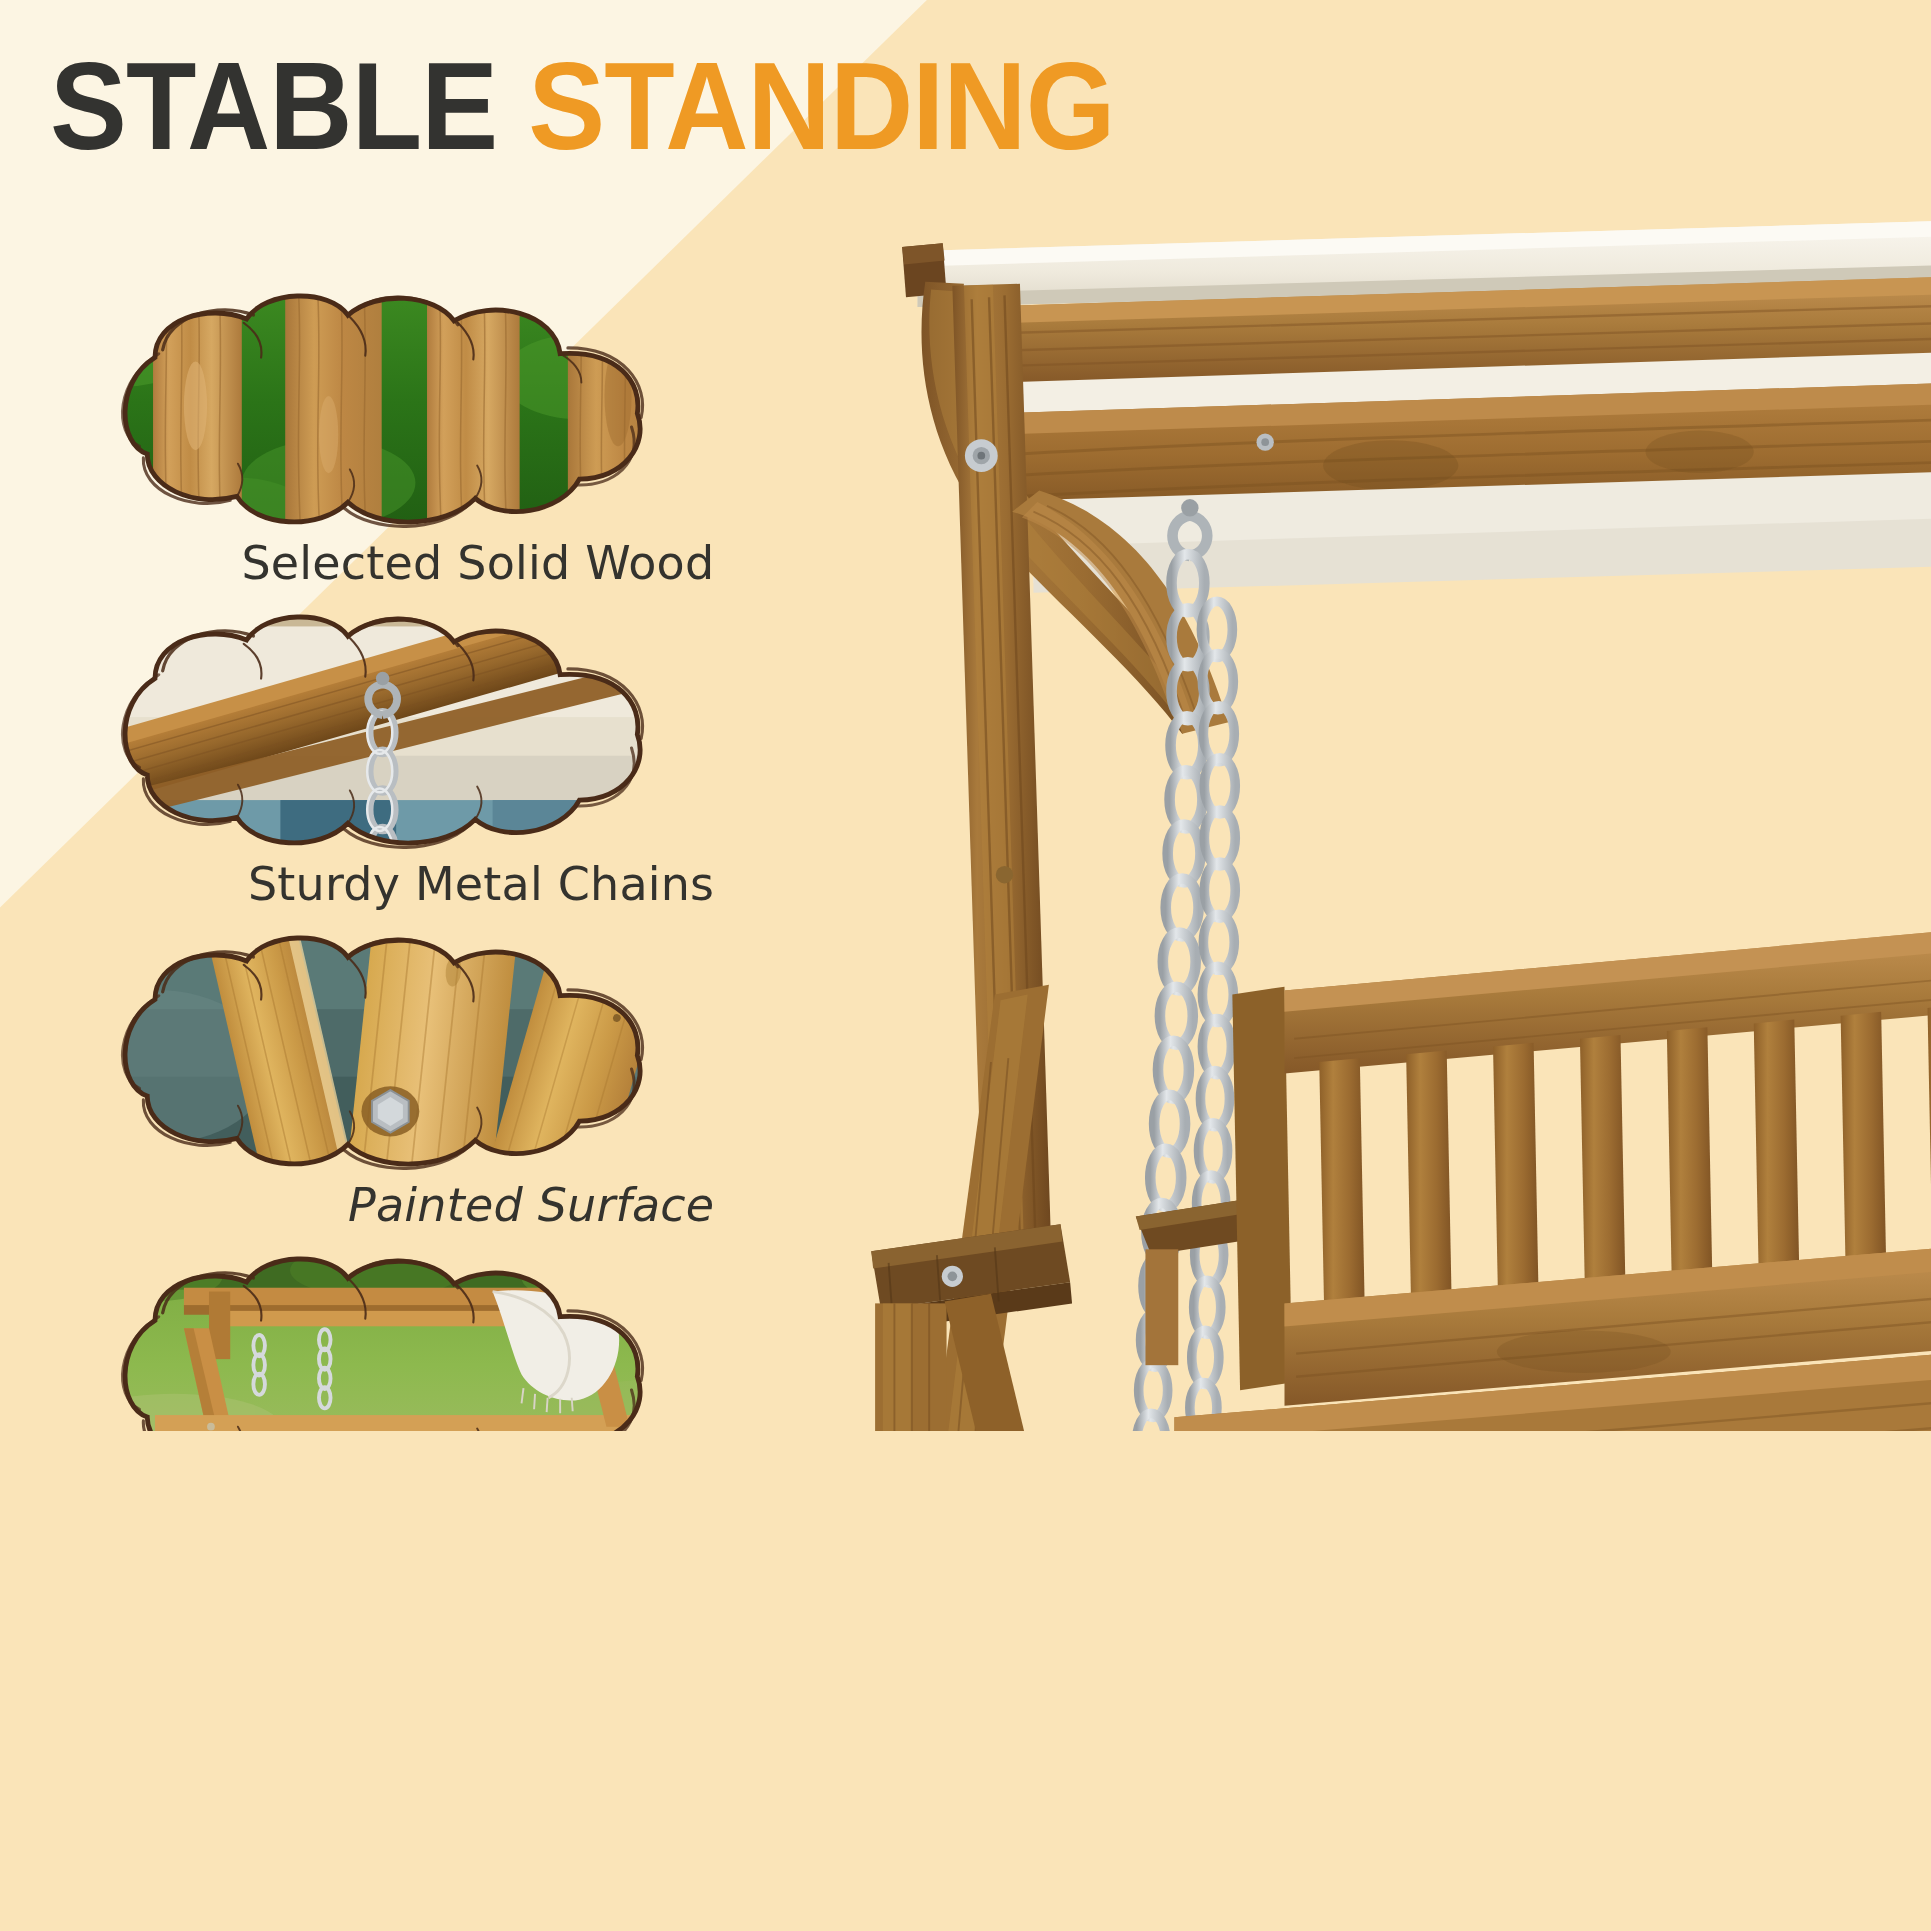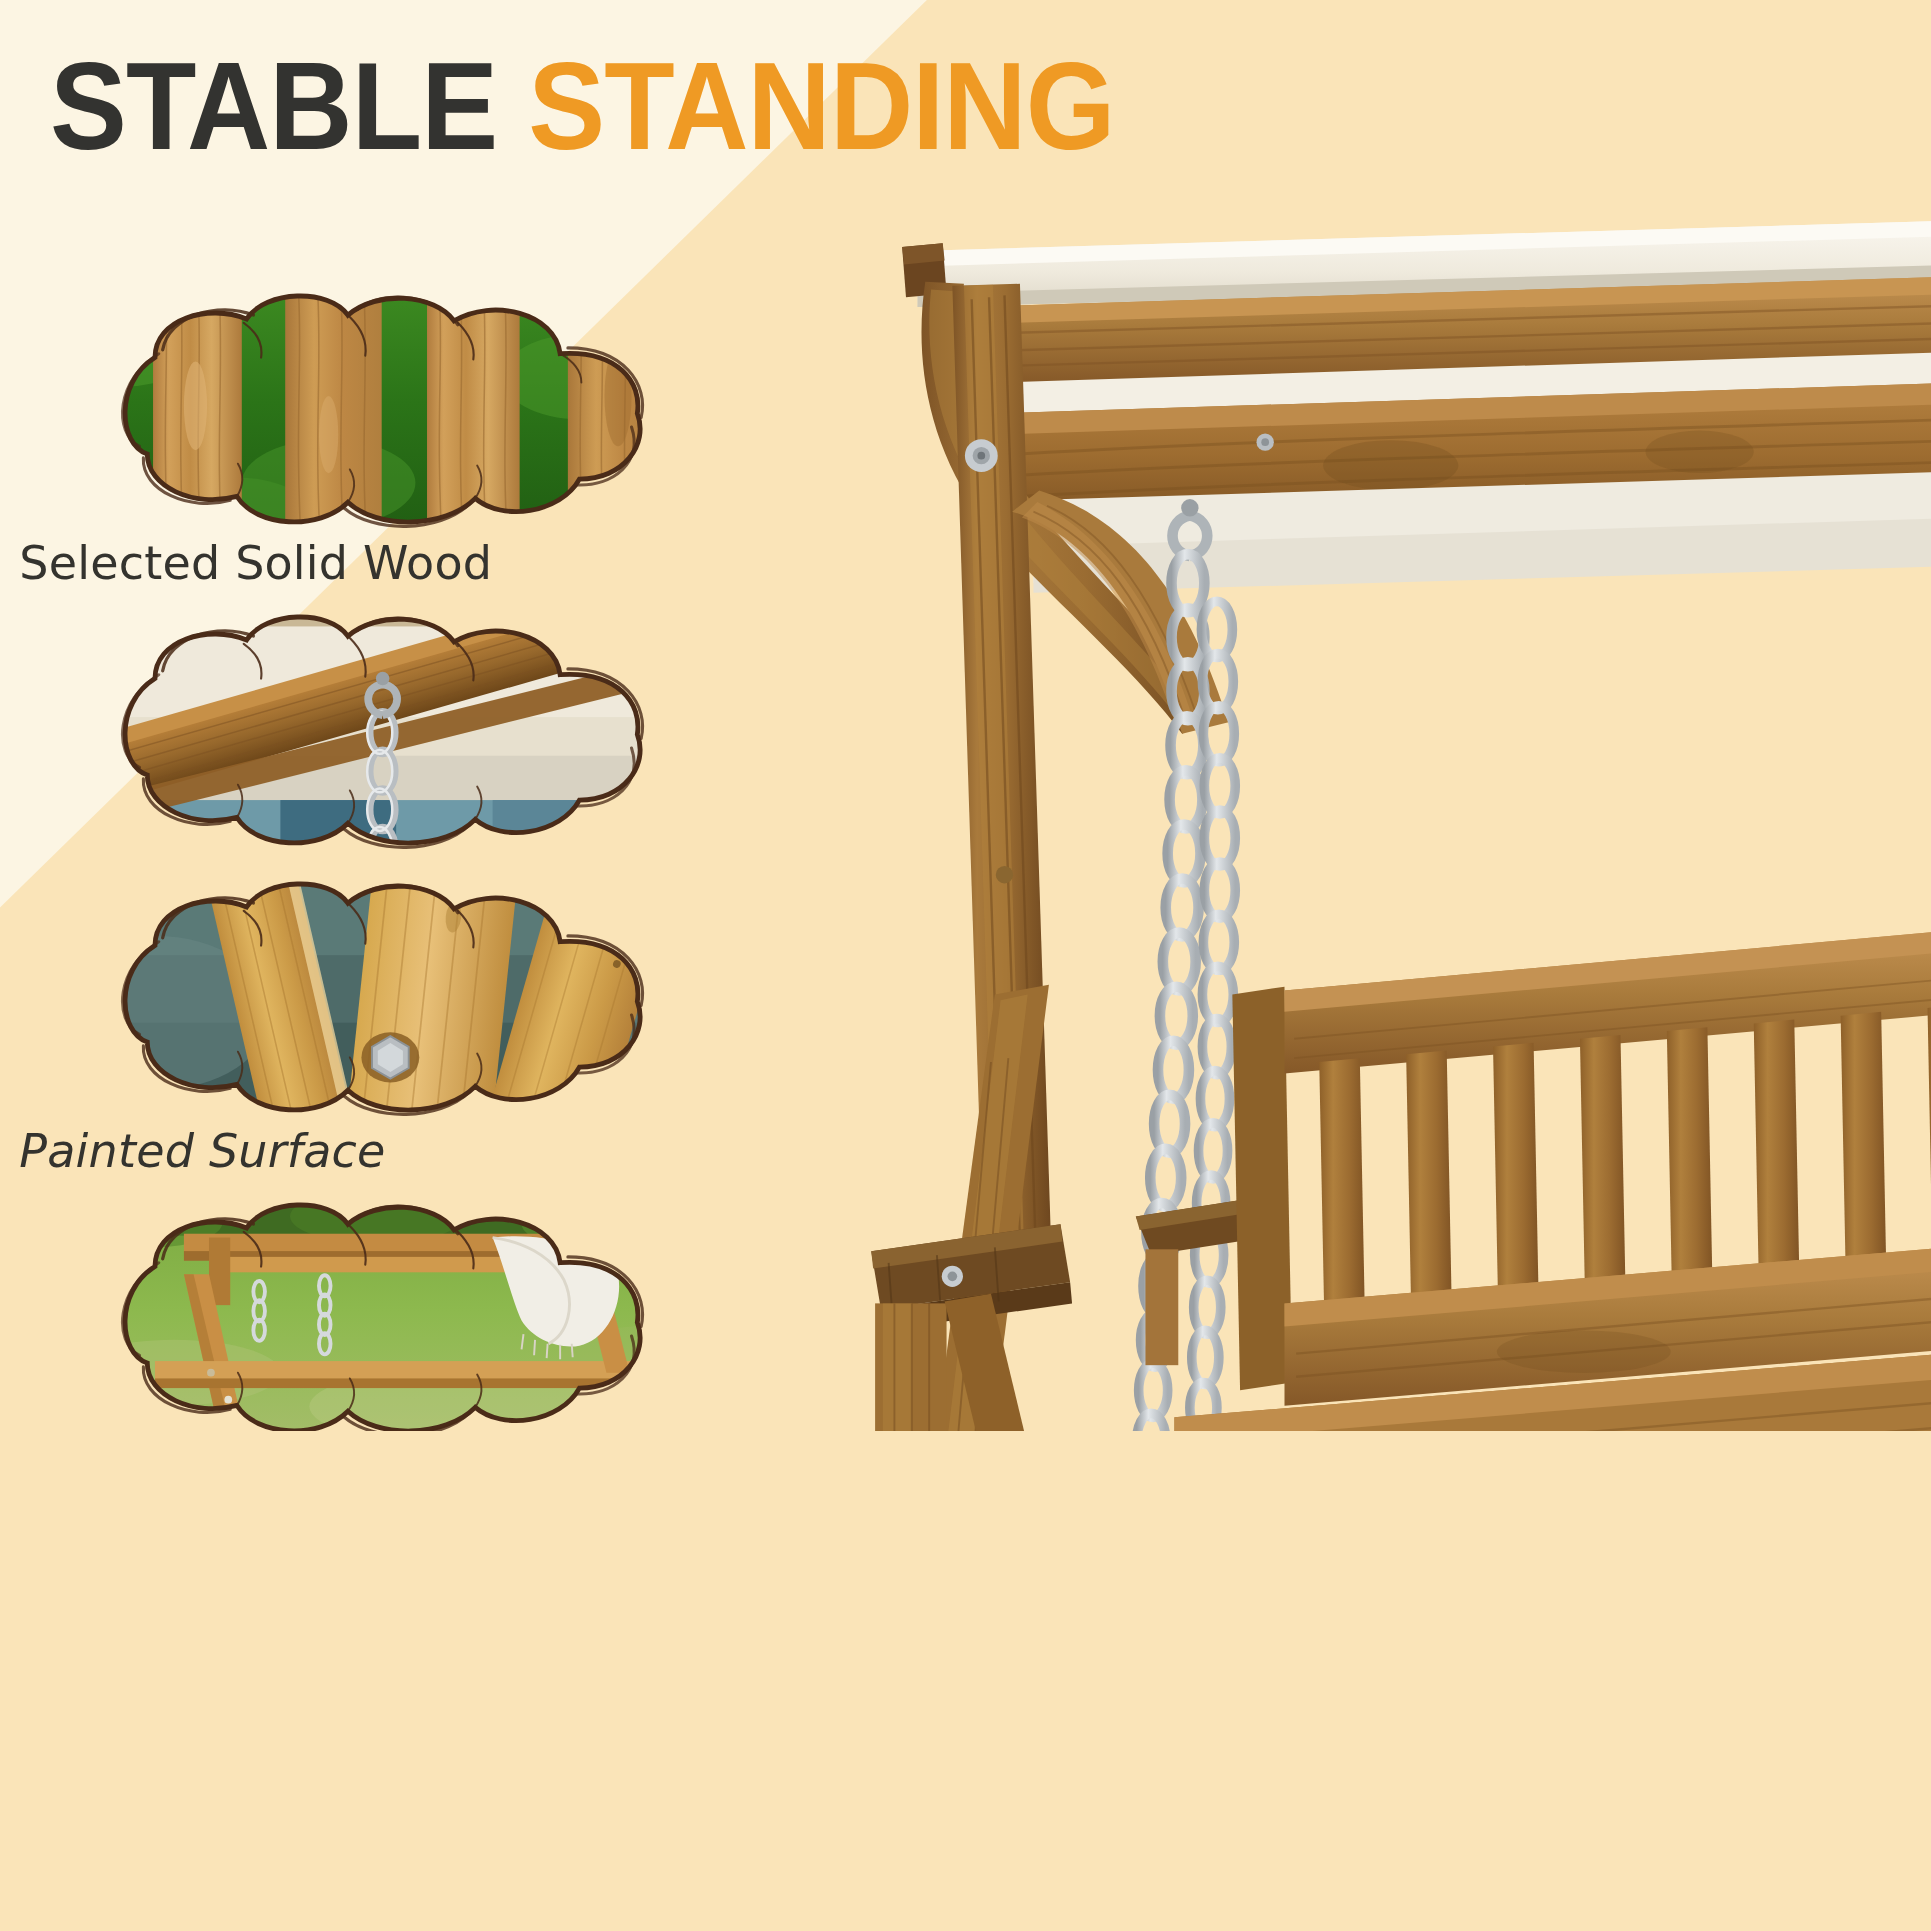--- a/index.html
+++ b/index.html
@@ -28,21 +28,21 @@
   }
   .headline .w1{color:#333330;}
   .headline .w2{color:#EF9A24;}
 
   
   .features{position:absolute;left:0;top:290px;width:734px;}
   .feature{position:relative;width:734px;}
   .cloud-wrap{position:relative;width:695px;height:246px;margin-left:39px;}
   .cloud-svg{position:absolute;left:0;top:0;}
   .feat-label{
-    text-align:left;width:695px;margin-left:19.3px;
+    text-align:right;width:695px;margin-left:19.3px;
     font-family:"DejaVu Sans",sans-serif;
     font-size:46px;color:#34332E;font-weight:normal;
     letter-spacing:0.2px;
   }
 
   
   .product{position:absolute;left:850px;top:193px;width:1120px;height:1738px;}
 </style>
 </head>
 <body>
@@ -238,20 +238,21 @@
             <path d="M104,162 C76,148 80,92 124,66" stroke-width="3" opacity=".7"></path>
             <path d="M212,34 C226,44 232,56 230,70" stroke-width="2.2" opacity=".9"></path>
             <path d="M322,28 C334,40 340,54 338,68" stroke-width="2.2" opacity=".9"></path>
             <path d="M434,34 C446,46 452,58 450,72" stroke-width="2.2" opacity=".9"></path>
             <path d="M452,216 C460,204 460,192 454,182" stroke-width="2" opacity=".85"></path>
             <path d="M320,220 C328,208 328,196 322,186" stroke-width="2" opacity=".85"></path>
             <path d="M205,214 C212,202 212,190 206,180" stroke-width="2" opacity=".85"></path>
           </g>
         </svg>
       </div>
+      <div class="feat-label">Sturdy Metal Chains</div>
     </div>
 
     <div class="feature" style="margin-top:21px;font-style:italic;">
       <div class="cloud-wrap">
         <svg class="cloud-svg" width="695" height="246" viewBox="0 0 720 255">
           <defs>
             <clipPath id="cl3">
               <path d="M120,70 C120,30 175,14 215,30 C235,0 300,-2 320,26 C350,0 410,4 430,32 C470,8 535,24 540,66
                        C600,62 625,96 620,128 C632,160 606,196 560,196 C540,232 480,240 452,216
                        C420,248 350,248 320,220 C290,250 225,246 205,214 C160,226 112,204 112,170

